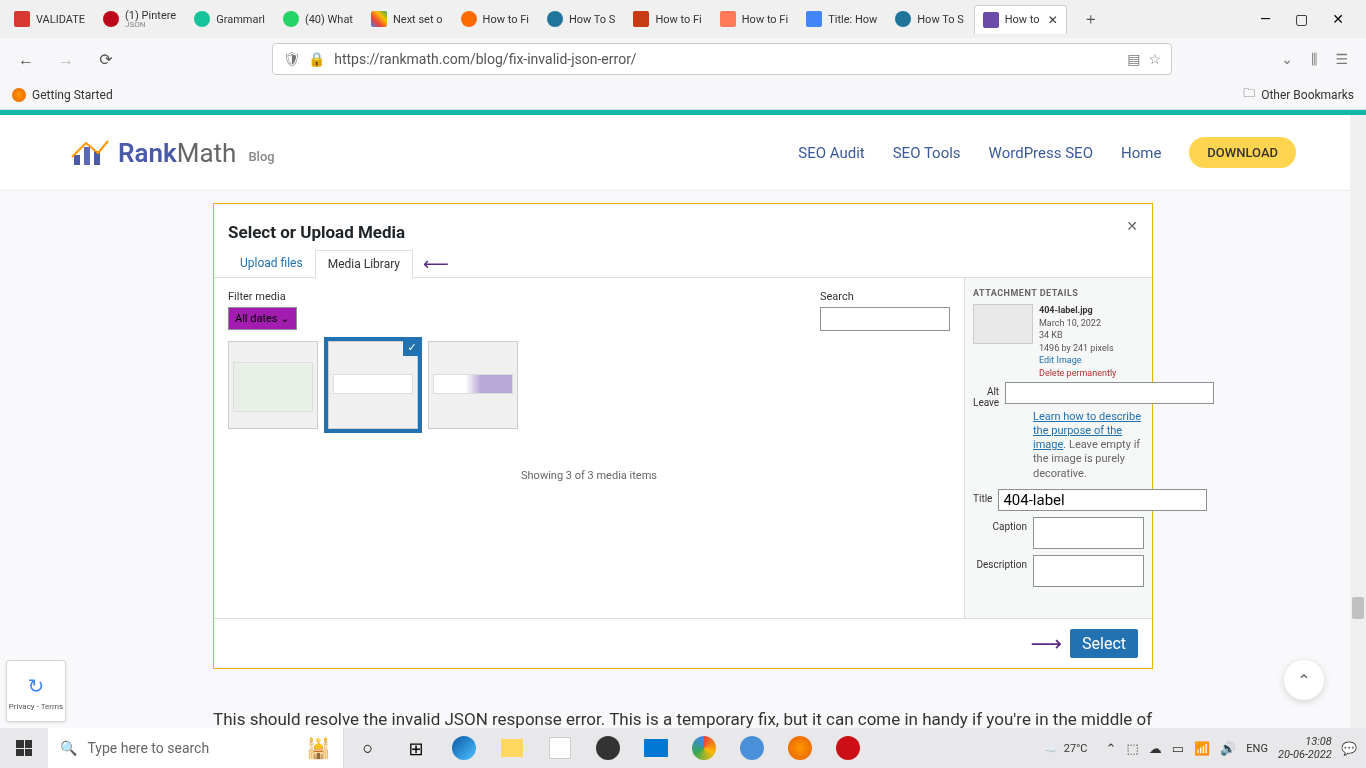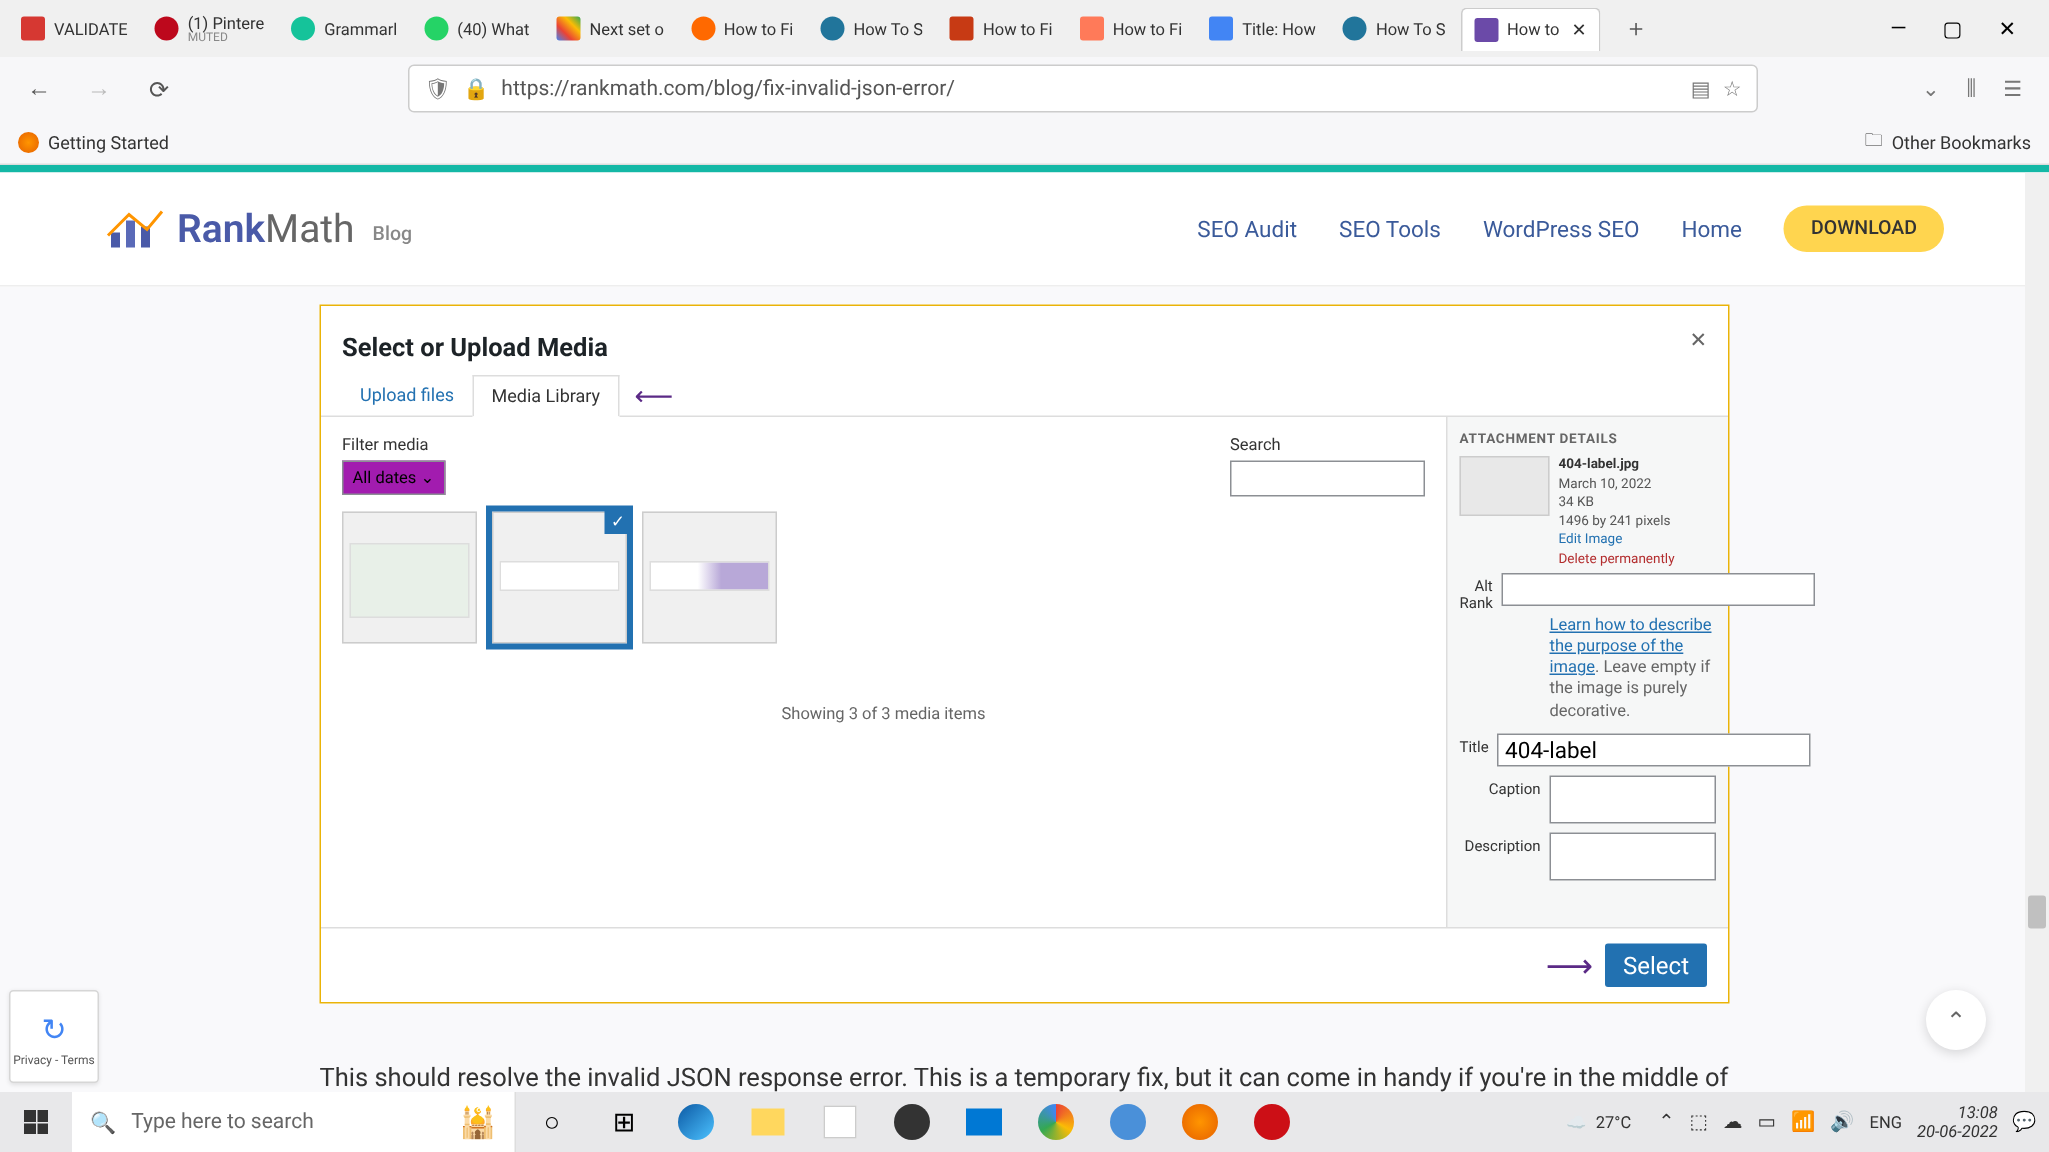--- a/index.html
+++ b/index.html
@@ -106,21 +106,21 @@
 <div class="browser-chrome">
   <div class="tab-strip">
     <div class="tab">
         <span class="tab-icon" style="background:#d63832"></span>
         <span class="tab-title">VALIDATE</span>
       </div>
     <div class="tab">
         <span class="tab-icon" style="background:#bd081c;border-radius:50%"></span>
         <div>
           <div class="tab-title">(1) Pintere</div>
-          <div class="tab-sub">MUTED</div>
+          <div class="tab-sub">JSON</div>
         </div>
       </div>
     <div class="tab">
         <span class="tab-icon" style="background:#15c39a;border-radius:50%"></span>
         <span class="tab-title">Grammarl</span>
       </div>
     <div class="tab">
         <span class="tab-icon" style="background:#25d366;border-radius:50%"></span>
         <span class="tab-title">(40) What</span>
       </div>
@@ -262,21 +262,21 @@
             <div class="att-meta">
               <div class="fname">404-label.jpg</div>
               <div>March 10, 2022</div>
               <div>34 KB</div>
               <div>1496 by 241 pixels</div>
               <span class="att-link">Edit Image</span>
               <span class="att-link del">Delete permanently</span>
             </div>
           </div>
           <div class="att-field">
-              <div class="att-flabel">Alt Rank</div>
+              <div class="att-flabel">Alt Leave</div>
               <input class="att-input" style="">
             </div>
           <div class="att-help"><a>Learn how to describe the purpose of the image</a><span>. Leave empty if the image is purely decorative.</span></div>
           <div class="att-field">
               <div class="att-flabel">Title</div>
               <input class="att-input" value="404-label" style="">
             </div>
           <div class="att-field">
               <div class="att-flabel">Caption</div>
               <textarea class="att-textarea" style=""></textarea>

